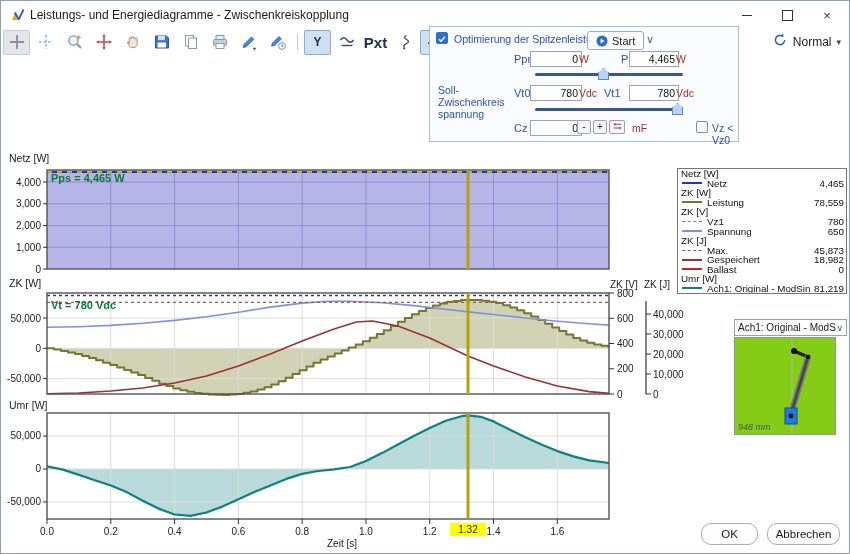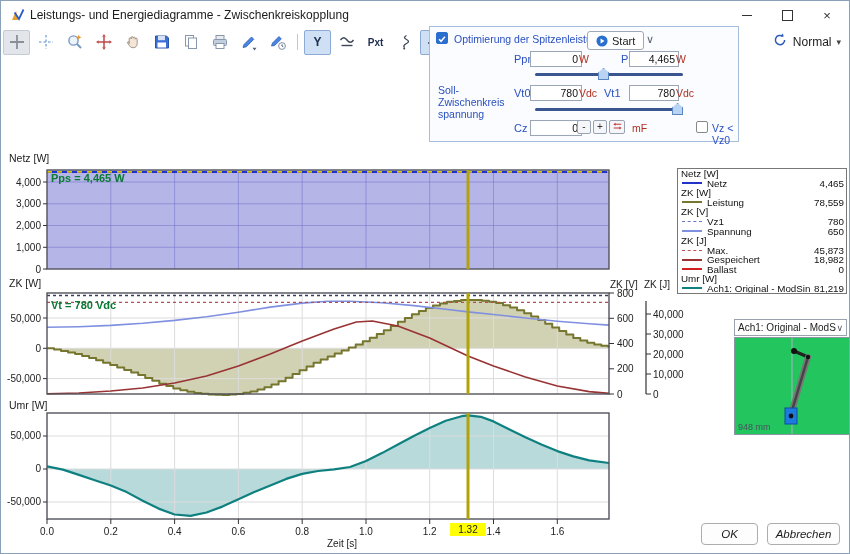--- a/index.html
+++ b/index.html
@@ -10,21 +10,21 @@
   .title{margin-left:4px;font-size:12px;color:#1b1b1b;}
   .wbtns{position:absolute;right:2px;top:0;display:flex;height:28px;}
   .wbtn{width:40px;height:28px;display:flex;align-items:center;justify-content:center;color:#333;font-size:13px;cursor:default;}
   .minbar{display:block;width:10px;height:1px;background:#333;}
   .maxbox{display:block;width:9px;height:9px;border:1px solid #333;}
   
   .toolbar{position:absolute;top:28px;left:2px;height:26px;display:flex;align-items:center;gap:2px;}
   .tbtn{width:25px;height:23px;display:flex;align-items:center;justify-content:center;border:1px solid transparent;border-radius:2px;}
   .tbtn svg{width:18px;height:18px;}
   .tbtn .tglyph{font-size:12px;font-weight:bold;color:#203050;}
-  .tbtn .tglyph.small{font-size:10px;}
+  .tbtn .tglyph.small{font-size:15px;}
   .tbtn.pressed{background:#e2e5e9;border-color:#c6cbd2;}
   .tbtn.selected{background:#cfe0f5;border-color:#8cabd8;}
   .tsep{width:1px;height:16px;background:#c2c7ce;margin:0 4px;}
   .modectl{position:absolute;top:31px;right:8px;display:flex;align-items:center;gap:5px;font-size:12px;color:#222;}
   .modectl svg{width:16px;height:16px;}
   .modectl .dd{font-size:9px;color:#444;}
   
   .panel{position:absolute;left:428px;top:25px;width:310px;height:116px;background:#fafcff;border:1px solid #a7bedb;z-index:3;box-sizing:border-box;}
   .prow{position:absolute;left:0;width:100%;height:22px;}
   .prow > span{position:absolute;display:block;}
@@ -49,24 +49,24 @@
   .legend{position:absolute;left:676px;top:167px;width:170px;height:126px;background:#fff;border:1px solid #777;z-index:2;box-sizing:border-box;overflow:hidden;font-size:9.8px;color:#111;}
   .lrow{display:flex;align-items:center;height:9.55px;padding:0 2px;white-space:nowrap;}
   .lhead{padding-left:1px;}
   .lsamp{width:20px;height:0;flex:none;margin:0 5px 0 2px;}
   .llab{flex:1;overflow:hidden;}
   .lval{margin-left:4px;text-align:right;}
   
   .pselect{position:absolute;left:733px;top:318px;width:113px;height:17px;background:#fff;border:1px solid #9aa2ac;box-sizing:border-box;font-size:10px;color:#222;display:flex;align-items:center;padding:0 3px;z-index:2;}
   .pselect .ptext{flex:1;overflow:hidden;white-space:nowrap;}
   .pselect .chev{font-size:9px;color:#556;}
-  .pbox{position:absolute;left:733px;top:336px;width:116px;height:98px;background:#22c55e;border:1px solid #8a96a4;box-sizing:border-box;z-index:2;}
+  .pbox{position:absolute;left:733px;top:336px;width:102px;height:98px;background:#84cc16;border:1px solid #8a96a4;box-sizing:border-box;z-index:2;font-style:italic;}
   .pdim{position:absolute;left:3px;bottom:2px;font-size:9px;color:#4a5560;}
   
-  .btn{position:absolute;height:22px;background:#fdfdfd;border:1px solid #adadad;border-radius:4px;font-size:11.5px;color:#1a1a1a;font-family:"Liberation Sans",sans-serif;font-style:italic;}
+  .btn{position:absolute;height:22px;background:#fdfdfd;border:1px solid #adadad;border-radius:10px;font-size:11.5px;color:#1a1a1a;font-family:"Liberation Sans",sans-serif;}
   .okbtn{left:700px;top:522px;width:57px;}
   .cancelbtn{left:766px;top:522px;width:73px;}
   #charts{position:absolute;left:0;top:0;z-index:1;}
 </style>
 </head>
 <body>
 
 <div id="window">
 
   <div class="titlebar">

